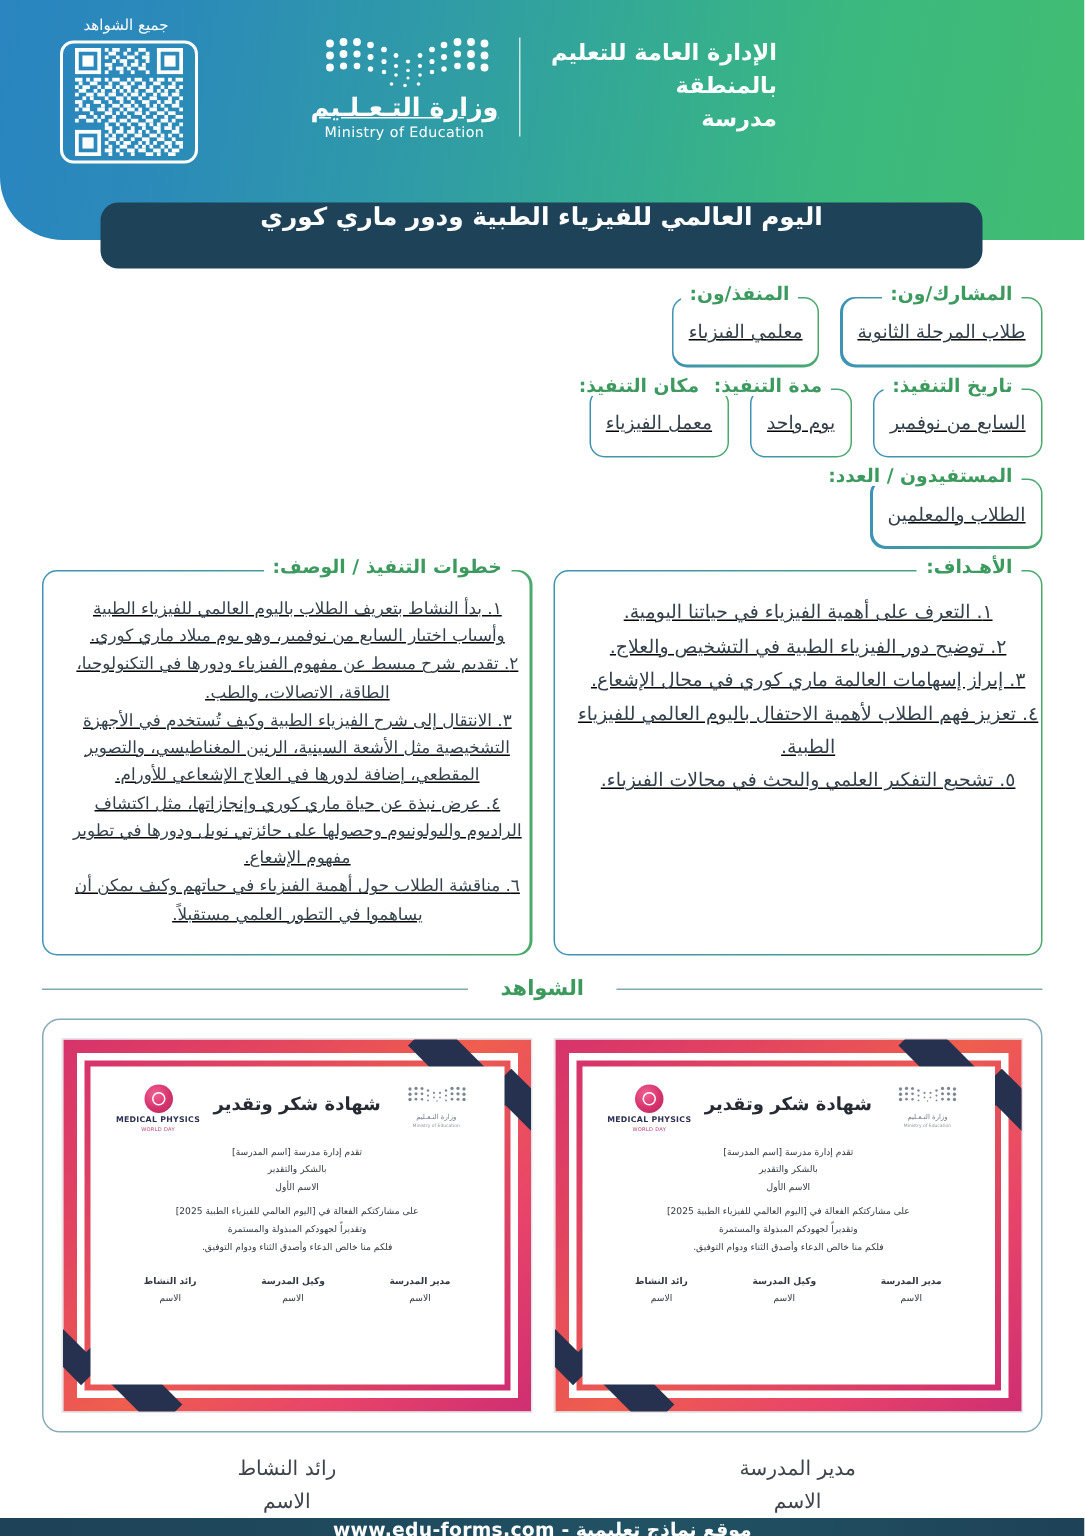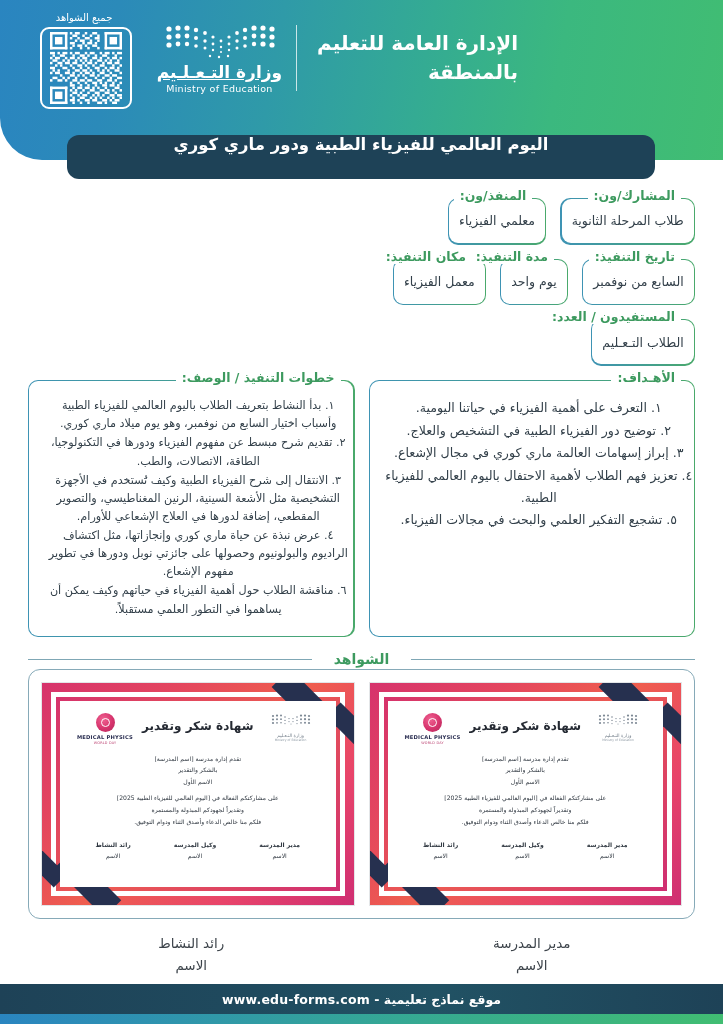--- a/index.html
+++ b/index.html
@@ -44,21 +44,21 @@
     top: 22px;
     right: 205px;
     display: flex;
     align-items: center;
     gap: 0px;
     direction: rtl;
   }
 
   .admin-text {
     color: #ffffff;
-    font-size: 20px;
+    font-size: 15px;
     font-weight: bold;
     line-height: 1.45;
     text-align: right;
     padding-left: 10px;
     letter-spacing: 0px;
   }
 
   .moe-divider {
     width: 1px;
     height: 66px;
@@ -153,20 +153,21 @@
     gap: 14px;
     margin-bottom: 14px;
   }
   
   .fb-outer {
     position: relative;
     border-radius: 10px;
     padding: 1.3px;
     background: linear-gradient(to left, #4aa96b 0%, #439f8f 45%, #3e93b4 100%);
     display: flex;
+    text-decoration: underline;
   }
   .fb-inner {
     background: #ffffff;
     border-radius: 9px;
     width: 100%;
     min-height: 44px;
     display: flex;
     align-items: center;
     justify-content: center;
     padding: 12px 10px 11px 10px;
@@ -218,21 +219,21 @@
     font-size: 12.6px;
     line-height: 1.72;
   }
 
   
   .shw-section { margin-top: 14px; }
   .shw-head {
     display: flex;
     align-items: center;
     gap: 22px;
-    margin-bottom: 2px;
+    margin-bottom: 12px;
   }
   .shw-head .hr {
     flex: 1;
     height: 1px;
     background: #7fa7b5;
   }
   .shw-head .label {
     color: #3d9a5f;
     font-size: 14px;
     font-weight: bold;
@@ -245,21 +246,21 @@
     padding: 12px;
     display: flex;
     gap: 14px;
   }
   .cert-slot { flex: 1 1 0; }
 
   
   .cert {
     position: relative;
     width: 100%;
-    height: 224px;
+    height: 250px;
     background: #ffffff;
     overflow: hidden;
     border: 1px solid #e3e6e8;
   }
   .cert-frame-pink {
     position: absolute;
     inset: 0;
     background: linear-gradient(135deg,#d6336c 0%, #e3455f 25%, #ef5e4e 50%, #e8446a 75%, #cf2e72 100%);
   }
   .cert-frame-white {
@@ -406,20 +407,21 @@
 
 <div class="page">
 
   <div class="header">
     <div class="header-inner">
 
       <div class="moe-block">
         <div class="admin-text">
           <div>الإدارة العامة للتعليم</div>
           <div>بالمنطقة</div>
+          <div>مدرسة</div>
         </div>
         <div class="moe-divider"></div>
         <div class="moe-logo">
           <svg class="moe-dots" viewBox="0 0 112 38">
             <g fill="#ffffff">
               <circle cx="6" cy="7" r="2.6"></circle>
                 <circle cx="15" cy="6" r="2.6"></circle>
                 <circle cx="24" cy="6" r="2.6"></circle>
               <circle cx="6" cy="15" r="2.6"></circle>
                 <circle cx="15" cy="14" r="2.6"></circle>
@@ -742,21 +744,21 @@
         <div class="fb-inner">
           <div class="fb-value">معمل الفيزياء</div>
         </div>
       </div>
     </div>
 
     <div class="row two">
       <div class="fb-outer">
         <div class="fb-legend">المستفيدون / العدد:</div>
         <div class="fb-inner">
-          <div class="fb-value">الطلاب التـعـليم</div>
+          <div class="fb-value">الطلاب والمعلمين</div>
         </div>
       </div>
     </div>
 
     <div class="panels">
       <div class="fb-outer">
         <div class="fb-legend">الأهـداف:</div>
         <div class="panel-inner">
           <ul class="panel-list goals">
             <li>١. التعرف على أهمية الفيزياء في حياتنا اليومية.</li>

